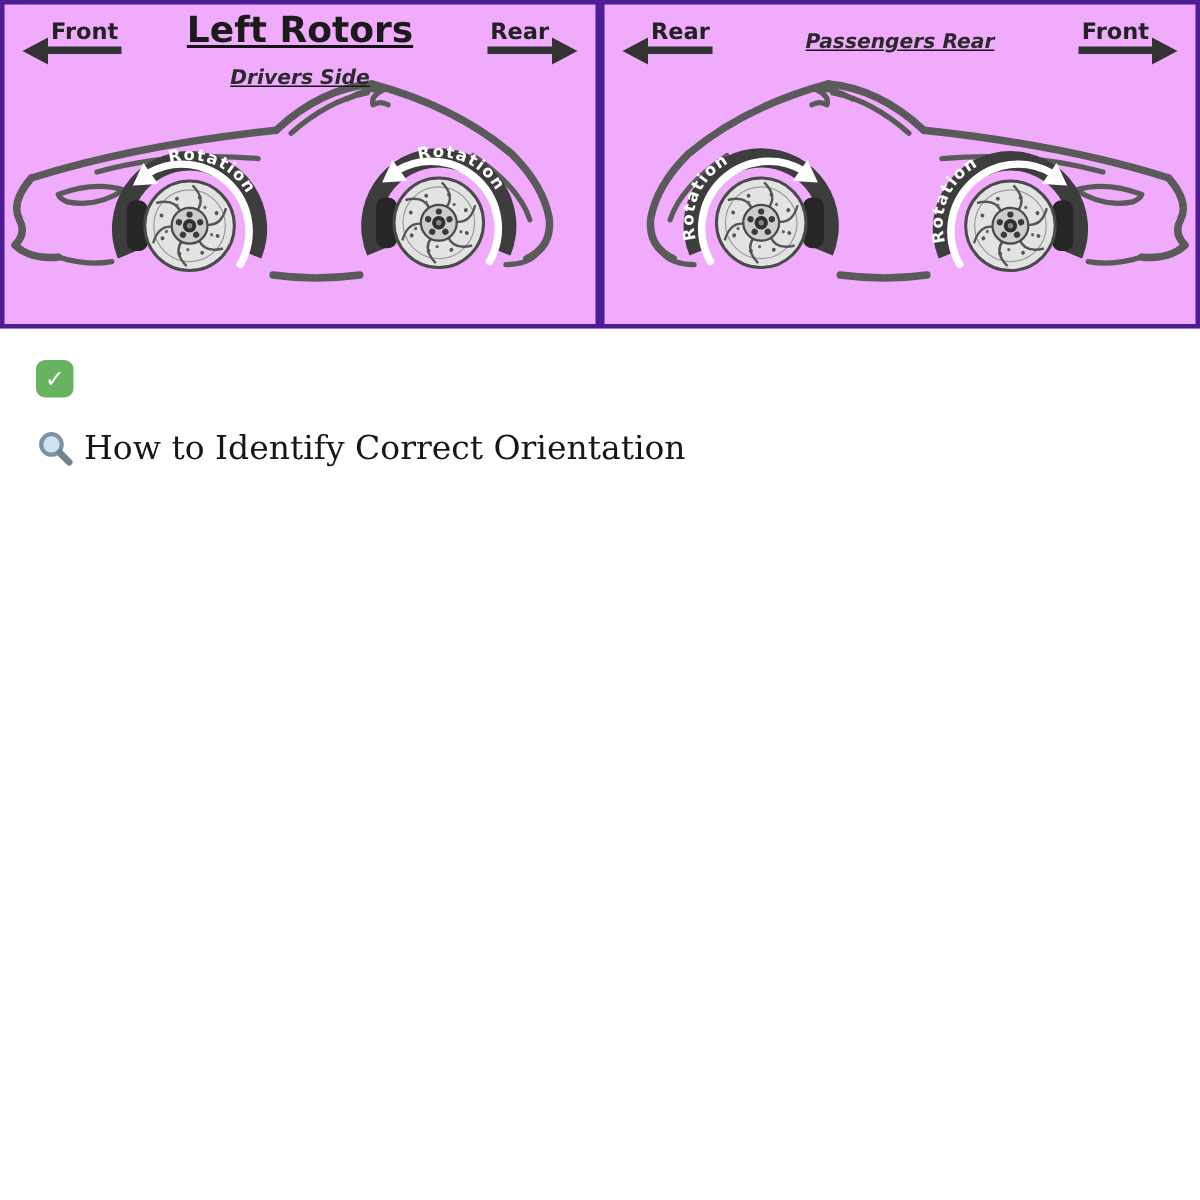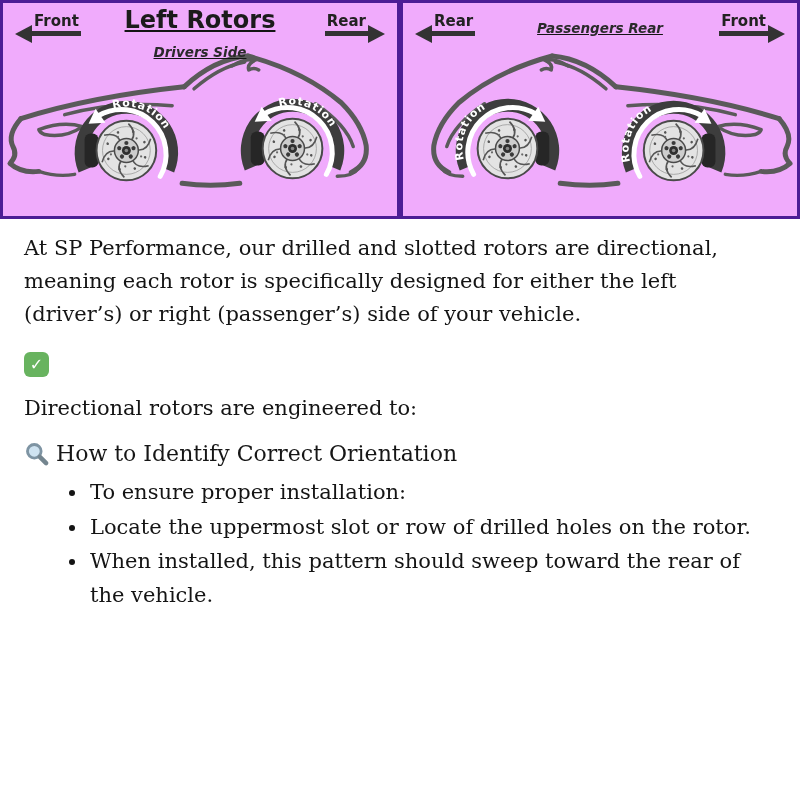--- a/index.html
+++ b/index.html
@@ -204,38 +204,31 @@
         <path class="rot-arrow" d="M -34 26 A 45 45 0 0 1 28 -35"></path>
         <polygon class="rot-head" points="38,-27 31,-42 21,-28"></polygon>
         <text class="rot-text"><textPath href="#textArcR" startOffset="8%">Rotation</textPath></text>
       </g>
     </svg>
   </div>
 </div>
 
 <div class="article">
 
-  <p class="intro">At SP Performance, our drilled and slotted rotors are directional, meaning each rotor is specifically designed for either the left (driver’s) or right (passenger’s) side of your vehicle.</p>
 
   <div class="heading bold">
     <span class="check-icon">✓</span>
   </div>
 
-  <p class="lead">Directional rotors are engineered to:</p>
 
 
   <div class="heading normal">
     <span class="mag-icon">
       <svg width="26" height="26" viewBox="0 0 24 24">
         <circle cx="9.5" cy="9.5" r="6.3" fill="#cfe3f1" stroke="#7e94a3" stroke-width="2.6"></circle>
         <line x1="14.6" y1="14.6" x2="20.4" y2="20.4" stroke="#74858f" stroke-width="4.2" stroke-linecap="round"></line>
       </svg>
     </span>
     <span>How to Identify Correct Orientation</span>
   </div>
 
-  <ul class="bullets">
-    <li>To ensure proper installation:</li>
-    <li>Locate the uppermost slot or row of drilled holes on the rotor.</li>
-    <li>When installed, this pattern should sweep toward the rear of the vehicle.</li>
-  </ul>
 
 </div>
 
 </body></html>

